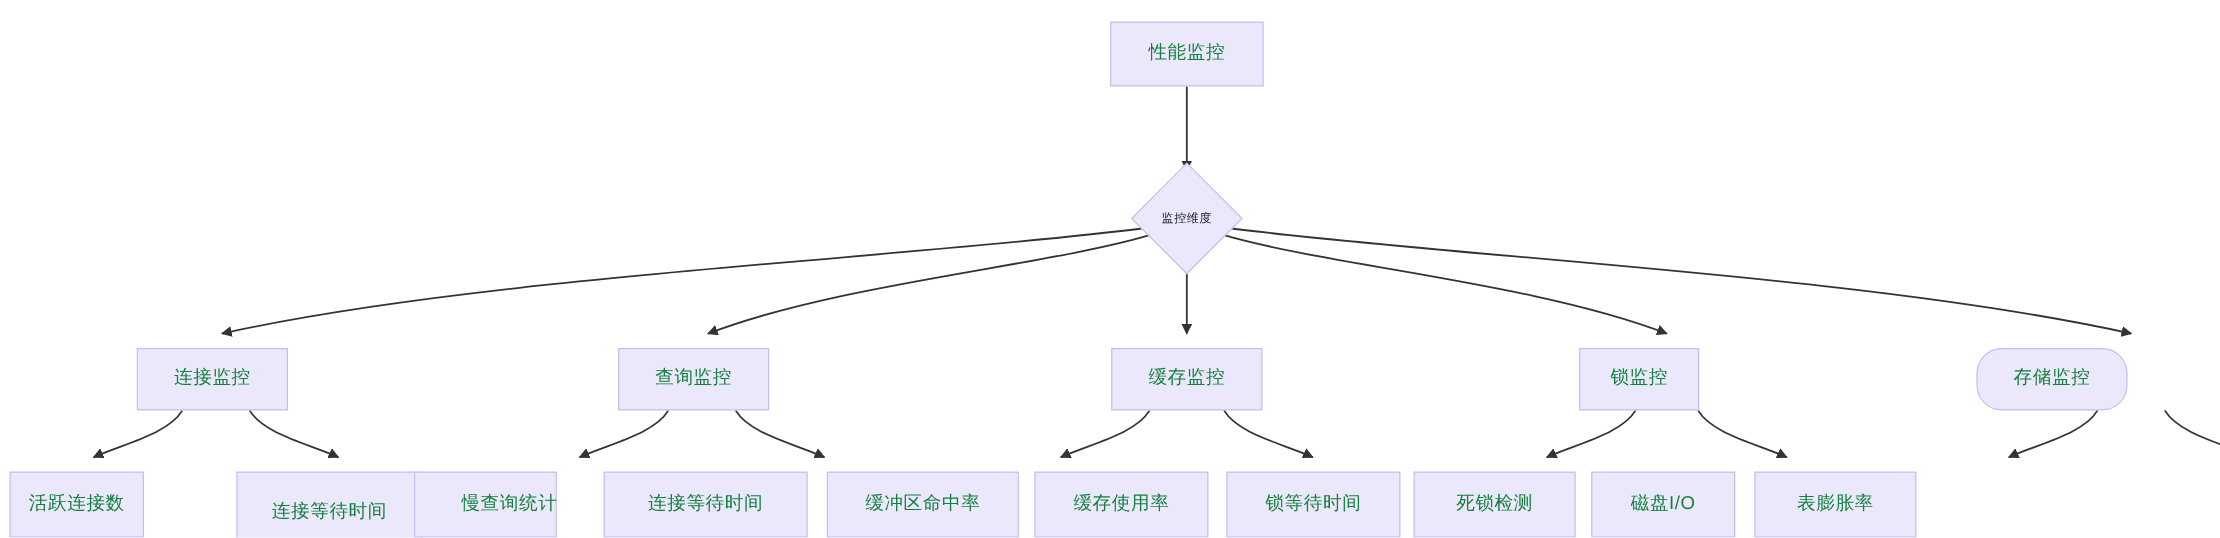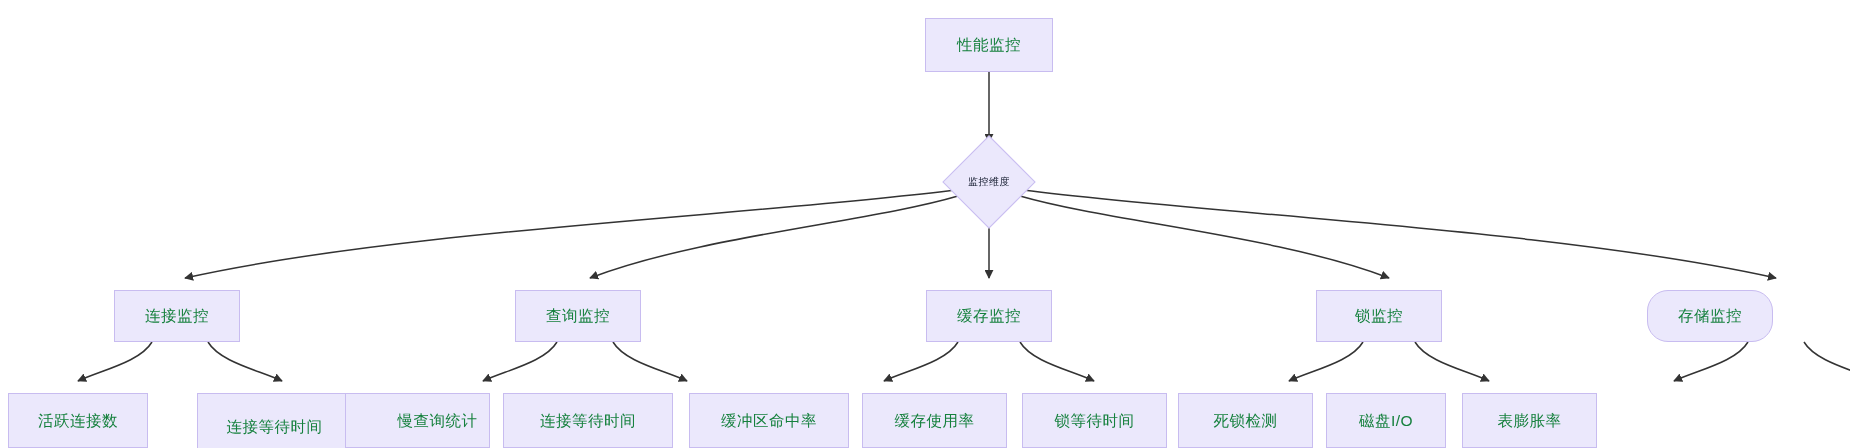--- a/index.html
+++ b/index.html
@@ -118,48 +118,48 @@
   </div>
 
   <div class="diamond-wrap" style="left:922px; top:135px; width:134px; height:94px;">
     <div class="diamond-shape"></div>
     <span class="diamond-label">监控维度</span>
   </div>
 
   <div class="node rect" style="left:114px; top:290px; width:126px; height:52px;">
     <span class="node-label">连接监控</span>
   </div>
-  <div class="node rect" style="left:8px; top:393px; width:140px; height:55px;">
+  <div class="node rect" style="left:8px; top:393px; width:112px; height:55px;">
     <span class="node-label">活跃连接数</span>
   </div>
   <div class="node rect" style="left:197px; top:393px; width:155px; height:68px;">
     <span class="node-label">连接等待时间</span>
   </div>
 
   <div class="node rect" style="left:515px; top:290px; width:126px; height:52px;">
     <span class="node-label">查询监控</span>
   </div>
-  <div class="node rect" style="left:345px; top:393px; width:145px; height:55px;padding-left:40px;">
+  <div class="node rect" style="left:345px; top:393px; width:119px; height:55px;padding-left:40px;">
     <span class="node-label">慢查询统计</span>
   </div>
   <div class="node rect" style="left:503px; top:393px; width:170px; height:55px;">
     <span class="node-label">连接等待时间</span>
   </div>
 
   <div class="node rect" style="left:926px; top:290px; width:126px; height:52px;">
     <span class="node-label">缓存监控</span>
   </div>
   <div class="node rect" style="left:689px; top:393px; width:160px; height:55px;">
     <span class="node-label">缓冲区命中率</span>
   </div>
   <div class="node rect" style="left:862px; top:393px; width:145px; height:55px;">
     <span class="node-label">缓存使用率</span>
   </div>
 
-  <div class="node rect" style="left:1316px; top:290px; width:126px; height:52px;">
+  <div class="node rect" style="left:1316px; top:290px; width:100px; height:52px;">
     <span class="node-label">锁监控</span>
   </div>
   <div class="node rect" style="left:1022px; top:393px; width:145px; height:55px;">
     <span class="node-label">锁等待时间</span>
   </div>
   <div class="node rect" style="left:1178px; top:393px; width:135px; height:55px;">
     <span class="node-label">死锁检测</span>
   </div>
 
   <div class="node rect" style="left:1647px; top:290px; width:126px; height:52px;border-radius:21px;">

